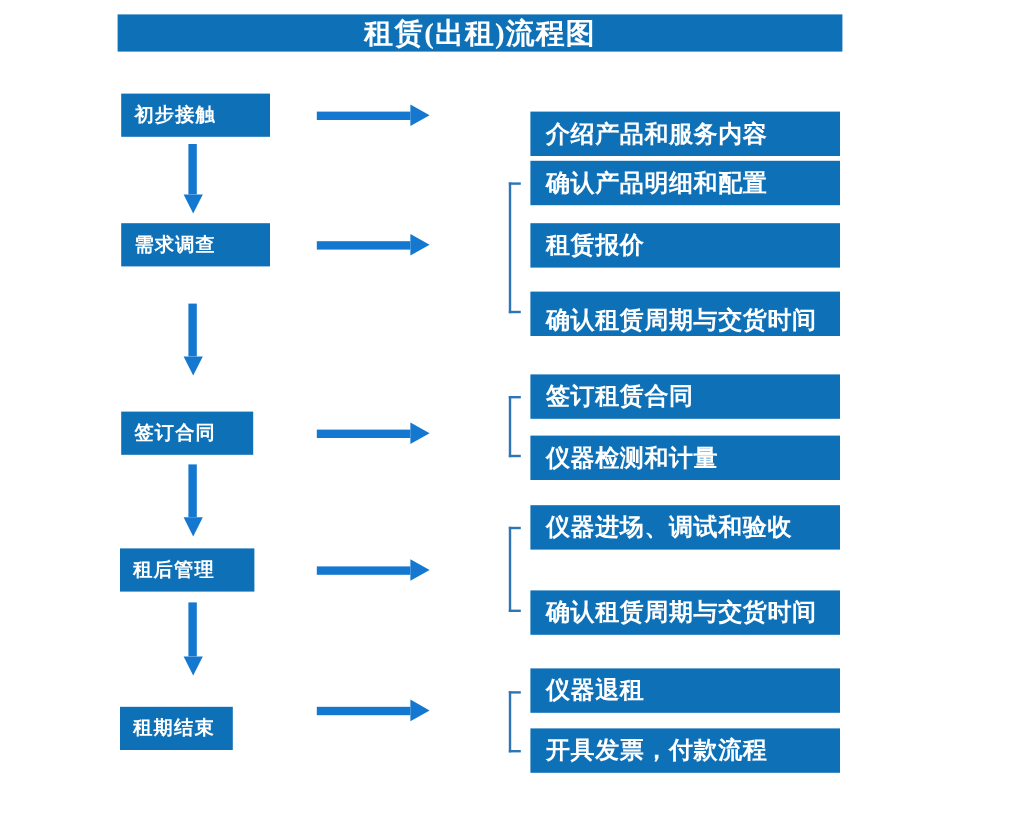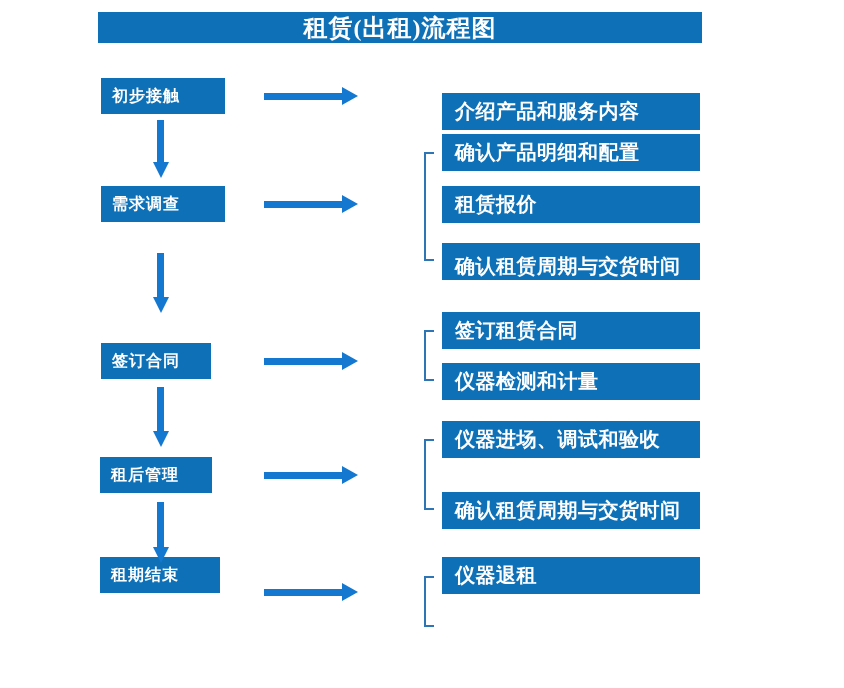--- a/index.html
+++ b/index.html
@@ -35,21 +35,21 @@
     display: flex; align-items: center;
     padding-left: 11px;
     font-size: 16px; font-weight: bold;
     letter-spacing: 1px;
     height: 36px;
   }
   .s1 { left: 101px; top: 78px;  width: 124px; }
   .s2 { left: 101px; top: 186px; width: 124px; }
   .s3 { left: 101px; top: 343px; width: 110px; }
   .s4 { left: 100px; top: 457px; width: 112px; }
-  .s5 { left: 100px; top: 557px; width: 120px; }
+  .s5 { left: 100px; top: 589px; width: 94px; }
   .detail {
     position: absolute;
     left: 442px; width: 258px; height: 37px;
     background: var(--box);
     color: var(--text_on_box);
     display: flex; align-items: center;
     padding-left: 13px;
     font-size: 20px; font-weight: bold;
     letter-spacing: 0.5px;
     white-space: nowrap;
@@ -159,20 +159,23 @@
   </div>
   <div class="detail d7">
     <span>仪器进场、调试和验收</span>
   </div>
   <div class="detail d8">
     <span>确认租赁周期与交货时间</span>
   </div>
   <div class="detail d9">
     <span>仪器退租</span>
   </div>
+  <div class="detail d10">
+    <span>开具发票，付款流程</span>
+  </div>
 
   <div class="harrow ha1">
     <div class="stem"></div>
     <div class="head"></div>
   </div>
   <div class="harrow ha2">
     <div class="stem"></div>
     <div class="head"></div>
   </div>
   <div class="harrow ha3">

